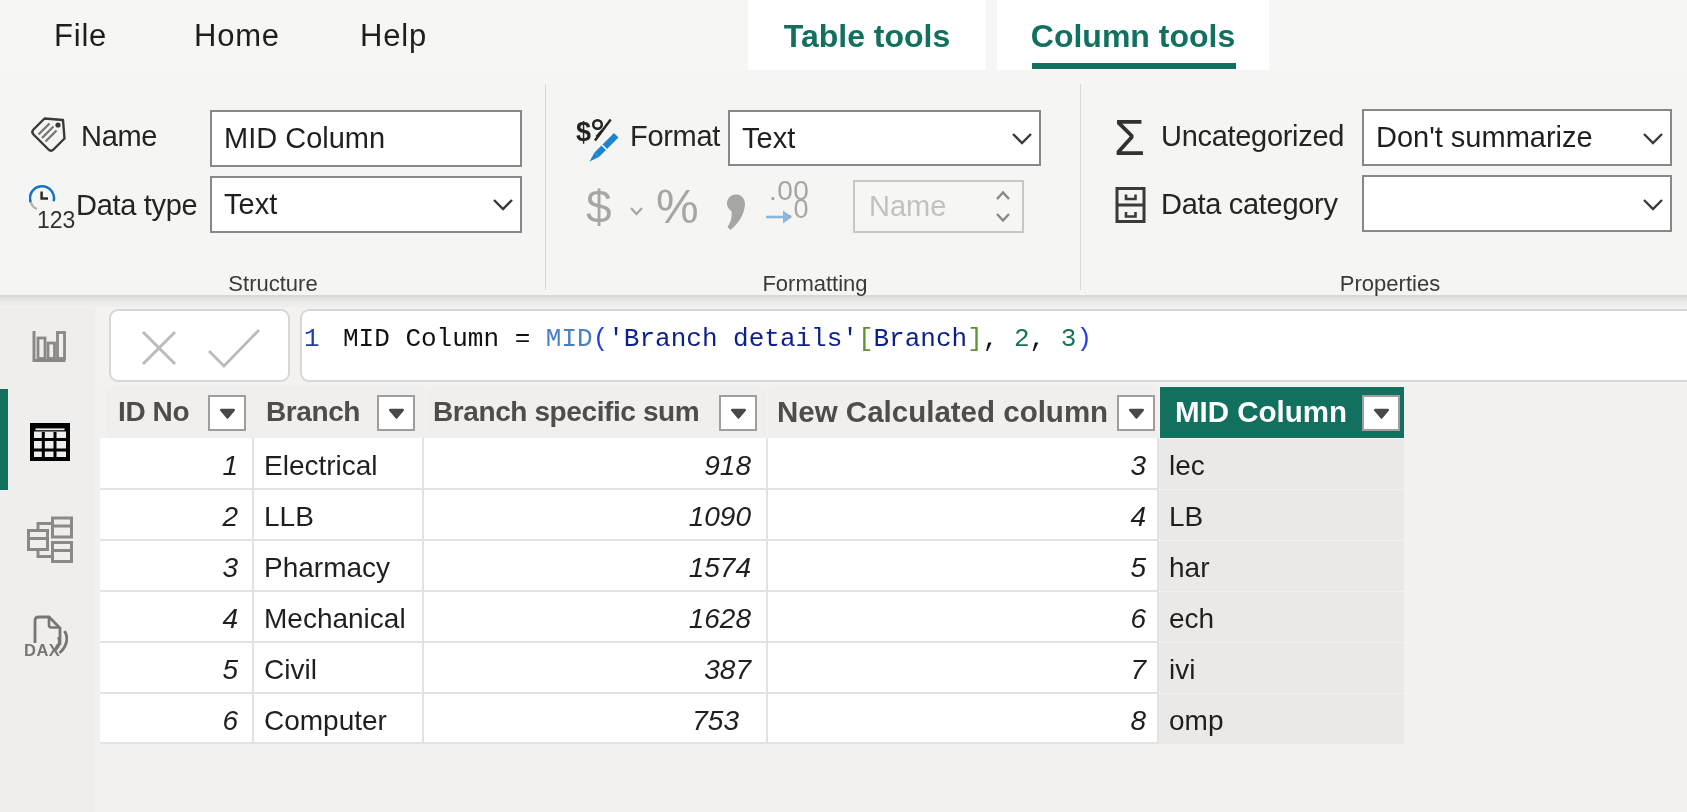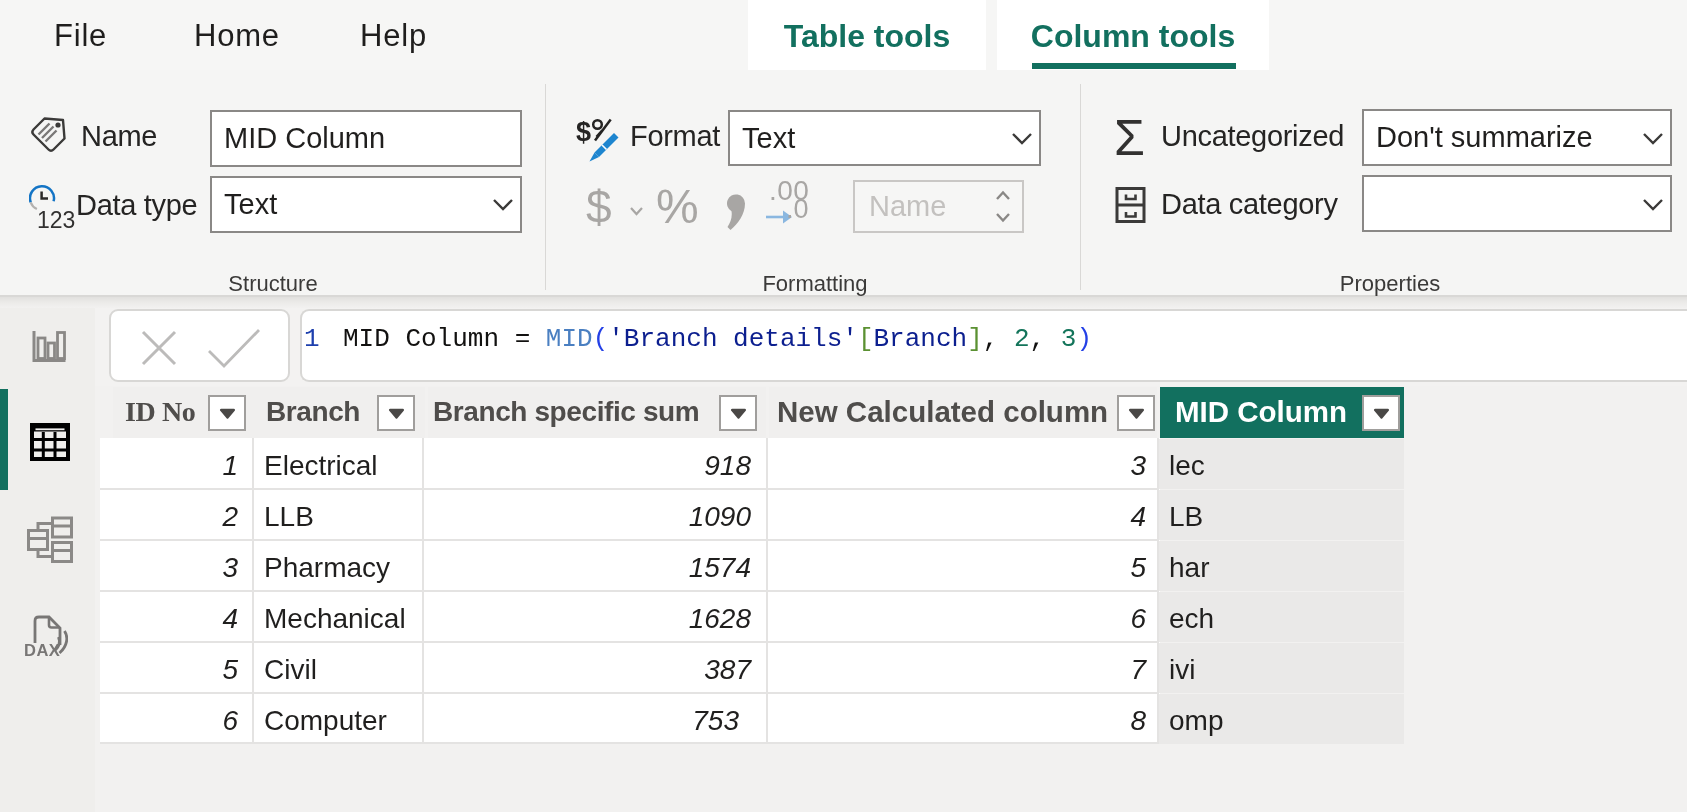--- a/index.html
+++ b/index.html
@@ -206,21 +206,21 @@
         <path d="M3,3 L35,35 M35,3 L3,35" stroke="#bcbbba" stroke-width="3" fill="none"></path>
       </svg>
   <svg class="abs" style="left:95px; top:16px;" width="56" height="42" viewBox="0 0 56 42">
         <path d="M3,24 L18,39 L53,3" stroke="#bcbbba" stroke-width="2.8" fill="none"></path>
       </svg>
 </div>
 <div class="abs" style="left:300px; top:309px; width:1387px; height:73px; background:#fff; border:2px solid #d8d7d5; border-radius:9px 0 0 9px; border-right:none;"></div>
 <div class="abs" style="left:304px; top:309px; height:73px; font-family:'Liberation Mono',monospace; font-size:26px; line-height:61px; white-space:pre; color:#1d3fad;">1</div>
 <div class="abs" style="left:343px; top:309px; height:73px; font-family:'Liberation Mono',monospace; font-size:26px; line-height:61px; white-space:pre;"><span style="color:#121110;">MID Column = </span><span style="color:#4a7fc1;">MID</span><span style="color:#2440e6;">(</span><span style="color:#0c1f8f;">'Branch details'</span><span style="color:#5b9132;">[</span><span style="color:#0c1f8f;">Branch</span><span style="color:#5b9132;">]</span><span style="color:#121110;">, </span><span style="color:#13745a;">2</span><span style="color:#121110;">, </span><span style="color:#13745a;">3</span><span style="color:#2440e6;">)</span></div>
 
-<div class="hcell" style="left:113px; width:151px;font-family:Liberation Serif, serif;">
+<div class="hcell" style="left:106px; width:151px;">
       <span class="htext" style="left:12px;">ID No</span>
     </div>
 <div class="hcell" style="left:254px; width:171px;">
       <span class="htext" style="left:12px;">Branch</span>
     </div>
 <div class="hcell" style="left:428px; width:338px;">
       <span class="htext" style="left:5px;">Branch specific sum</span>
     </div>
 <div class="hcell" style="left:769px; width:388px;">
       <span class="htext" style="left:8px; font-size:29.5px; letter-spacing:0;">New Calculated column</span>

